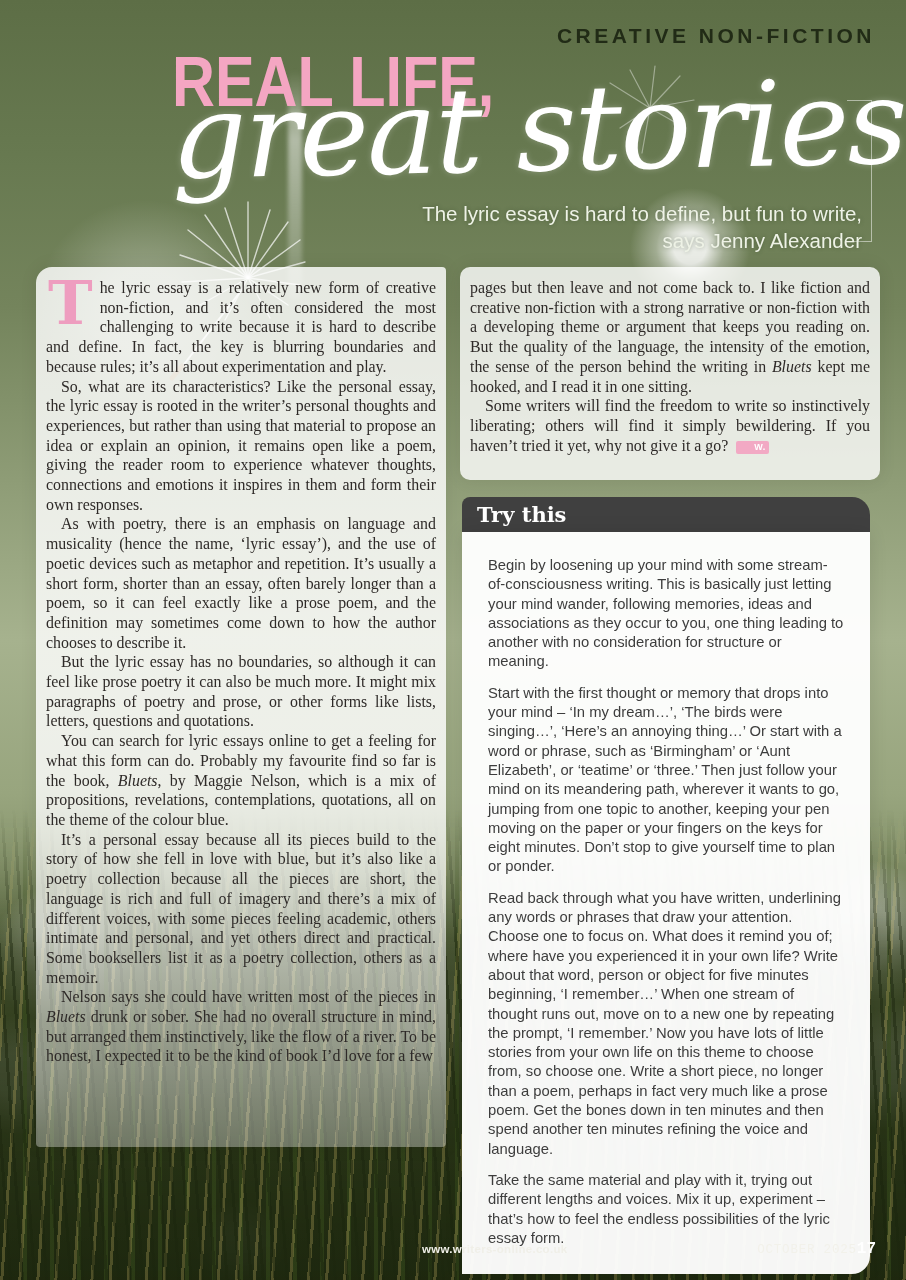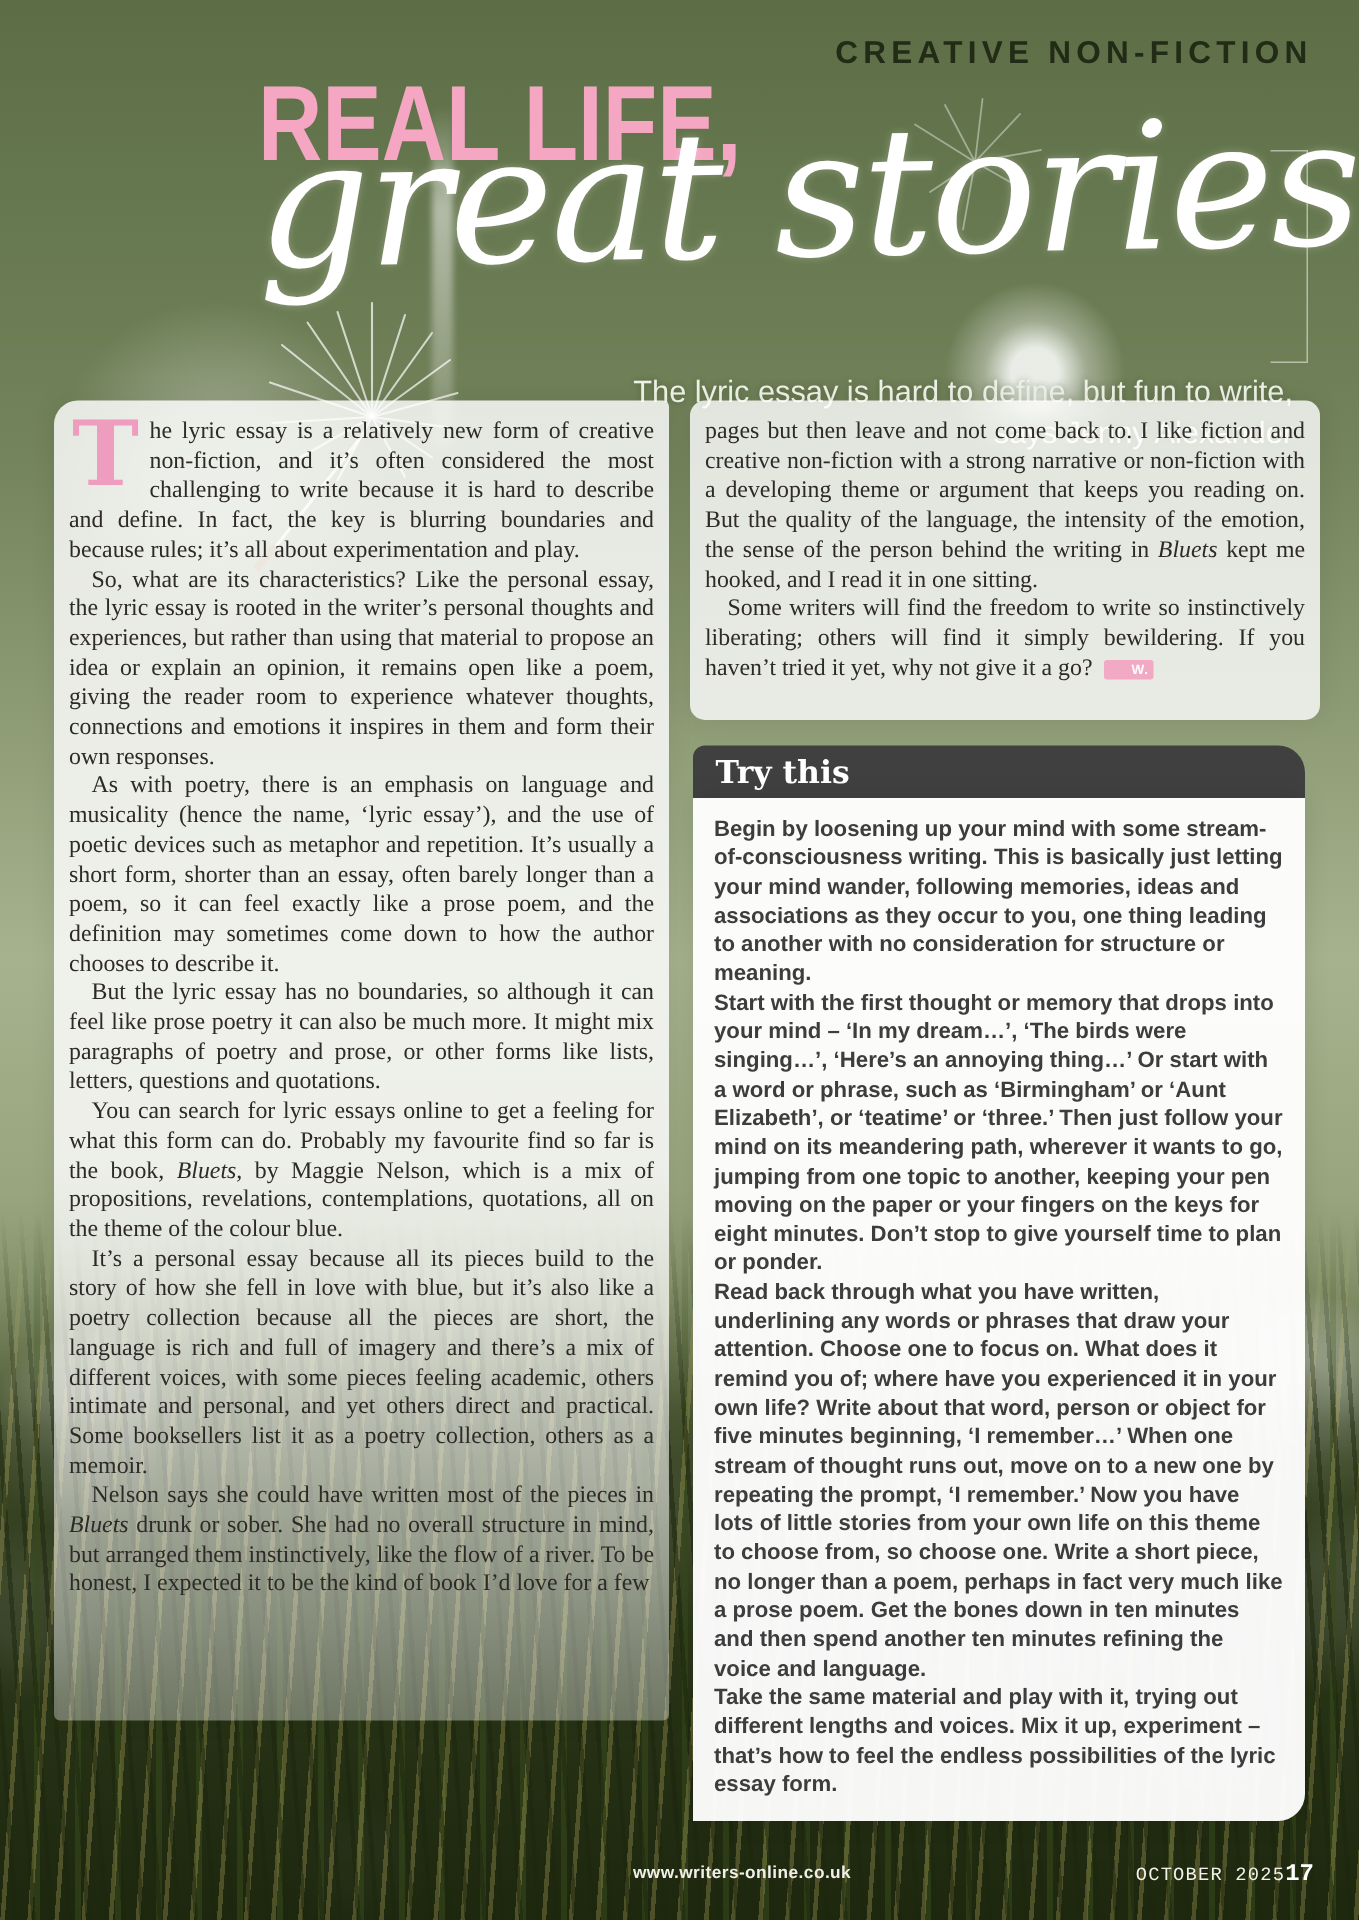--- a/index.html
+++ b/index.html
@@ -55,21 +55,21 @@
   .title-script{
     position:absolute; left:170px; top:78px; width:740px;
     font-family:"DejaVu Serif", serif; font-style:italic;
     font-size:118px; color:#ffffff; line-height:1; white-space:nowrap;
     letter-spacing:-2px; transform:rotate(-1.2deg); transform-origin:left top;
     text-shadow:0 0 6px rgba(255,255,255,0.25);
   }
   .subtitle{
     position:absolute; right:44px; top:200px; width:520px;
     font-family:"Liberation Sans", sans-serif; font-size:20.5px; line-height:27px;
-    color:#eef2e6; text-align:right; text-shadow:0 0 4px rgba(40,60,30,0.4);margin-top:48px;
+    color:#eef2e6; text-align:right; text-shadow:0 0 4px rgba(40,60,30,0.4);
   }
   .corner-bracket{
     position:absolute; right:34px; top:100px; width:24px; height:140px;
     border-top:1px solid rgba(255,255,255,0.5);
     border-right:1px solid rgba(255,255,255,0.5);
     border-bottom:1px solid rgba(255,255,255,0.5);
   }
   
   .left-panel{
     position:absolute; left:36px; top:267px; width:410px; min-height:880px;
@@ -107,21 +107,21 @@
   }
   .try-title{
     font-family:"DejaVu Serif", serif; font-weight:700; font-size:21px; color:#ffffff;
   }
   .try-body{
     background:rgba(255,255,255,0.96); border-radius:0 0 18px 0;
     padding:12px 14px 14px 14px;
     font-family:"Liberation Sans", sans-serif; font-size:14.8px; line-height:19.3px;
     color:#3d3d3d; box-shadow:0 0 18px rgba(0,0,0,0.10);
   }
-  .try-body p{margin:0;font-weight:bold;}
+  .try-body p{margin:12px;}
   
   .footer-site{
     position:absolute; left:422px; top:1243px;
     font-family:"Liberation Sans", sans-serif; font-weight:700; font-size:11.5px;
     color:#f0efe8; letter-spacing:0.3px;
   }
   .footer-right{
     position:absolute; right:30px; top:1240px; display:flex; align-items:baseline;
     color:#f2f1ea; font-family:Liberation Mono, monospace;
   }

